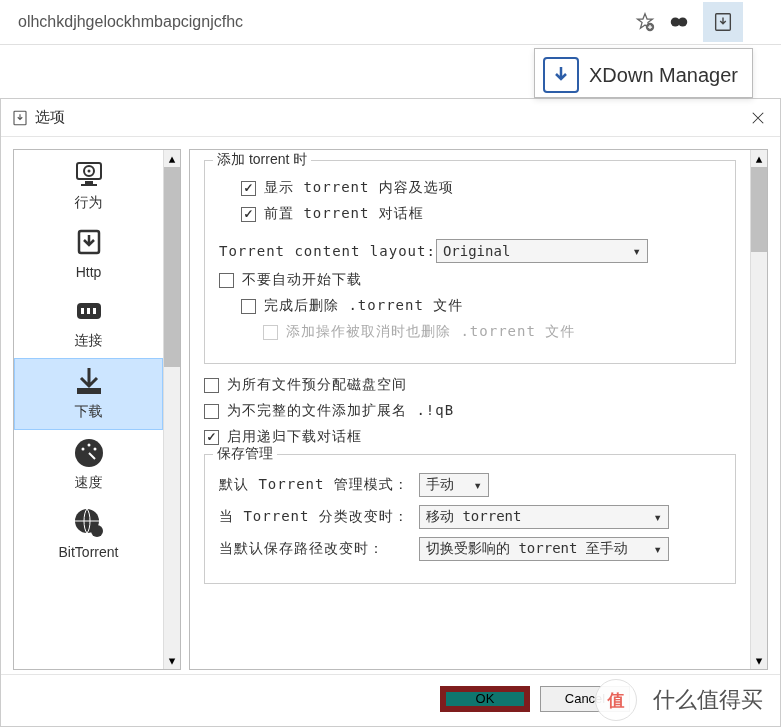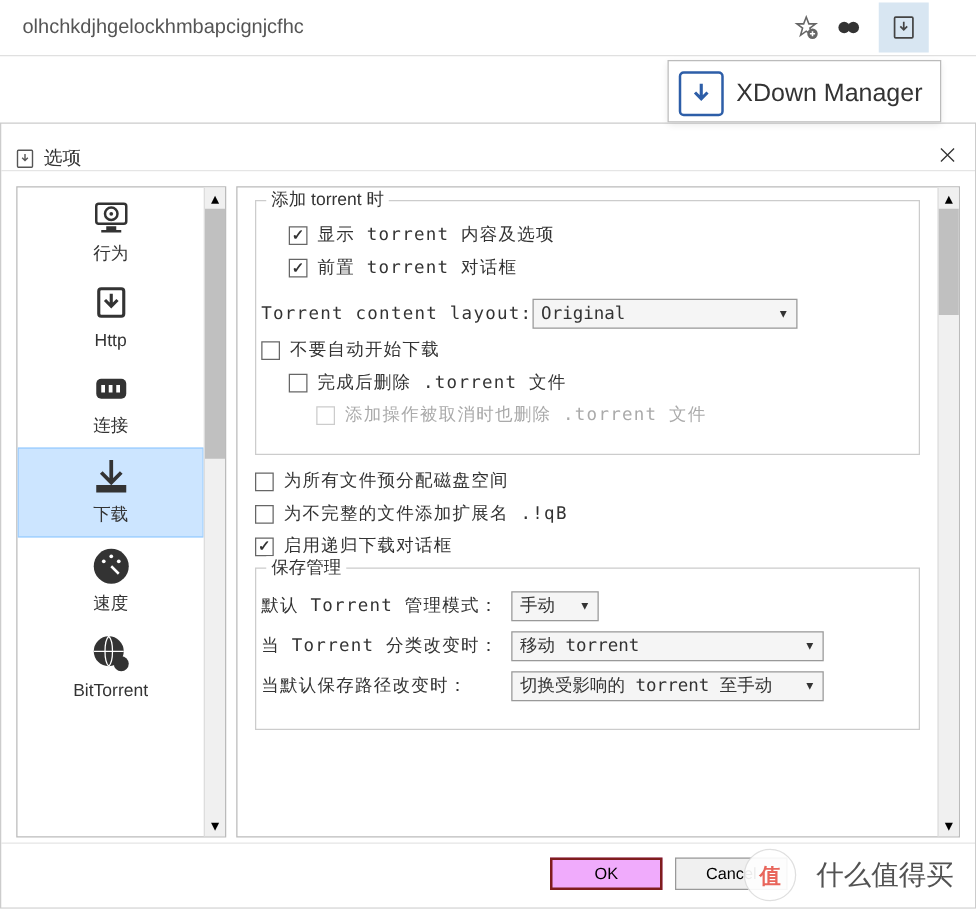--- a/index.html
+++ b/index.html
@@ -11,21 +11,21 @@
 .star-icon svg { width: 100%; height: 100%; }
 .toolbar-btn { width: 40px; height: 40px; display: flex; align-items: center; justify-content: center; margin-left: 4px; }
 .toolbar-btn.active { background: #d8e6f2; }
 .toolbar-btn svg { width: 22px; height: 22px; }
 
 .popup { position: absolute; right: 28px; top: 48px; border: 1px solid #bbb; background: #fff; padding: 8px 14px 4px 8px; display: flex; align-items: center; gap: 10px; z-index: 5; box-shadow: 0 2px 6px rgba(0,0,0,.1); justify-content: flex-end; }
 .popup-text { font-size: 20px; color: #333; }
 .dl-square { width: 36px; height: 36px; border: 2.5px solid #2d5ea8; border-radius: 4px; display: flex; align-items: center; justify-content: center; }
 
 .dialog { position: absolute; left: 0; top: 98px; right: 0; bottom: 0; background: #fff; border: 1px solid #ccc; }
-.dialog-title { height: 38px; display: flex; align-items: flex-end; padding: 0 10px; border-bottom: 1px solid #e5e5e5; }
+.dialog-title { height: 38px; display: flex; align-items: center; padding: 0 10px; border-bottom: 1px solid #e5e5e5; }
 .title-icon { width: 18px; height: 18px; margin-right: 6px; }
 .dialog-title-text { font-size: 15px; color: #333; flex: 1; }
 .close-btn { width: 24px; height: 24px; display: flex; align-items: center; justify-content: center; cursor: pointer; }
 
 .dialog-body { display: flex; height: calc(100% - 90px); }
 .sidebar-wrap { width: 168px; border: 1px solid #bbb; margin: 12px 4px 4px 12px; position: relative; background: #fff; display: flex; }
 .sidebar { flex: 1; overflow: hidden; }
 .sb-scroll { width: 17px; background: #f0f0f0; border-left: 1px solid #ddd; display: flex; flex-direction: column; align-items: center; }
 .sb-arrow { height: 17px; width: 100%; display: flex; align-items: center; justify-content: center; }
 .sb-track { flex: 1; width: 100%; position: relative; }
@@ -34,41 +34,41 @@
 .sb-item { text-align: center; padding: 4px 0 8px; cursor: pointer; }
 .sb-item.selected { background: #cce5ff; border: 1px solid #99ccff; }
 .sb-icon { height: 38px; display: flex; align-items: center; justify-content: center; }
 .sb-label { font-size: 14px; color: #333; margin-top: 2px; }
 
 .content-wrap { flex: 1; border: 1px solid #bbb; margin: 12px 12px 4px 4px; position: relative; display: flex; background: #fff; }
 .content { flex: 1; padding: 10px 14px; overflow: hidden; font-size: 14px; color: #333; }
 .ct-scroll { width: 17px; background: #f0f0f0; border-left: 1px solid #ddd; display: flex; flex-direction: column; align-items: center; }
 .ct-thumb { width: 100%; height: 85px; background: #c0c0c0; position: absolute; top: 0; }
 
-.fieldset { border: 1px solid #ccc; padding: 10px 4px 14px; margin-bottom: 12px; position: relative; }
+.fieldset { border: 1px solid #ccc; padding: 10px 14px 14px; margin-bottom: 12px; position: relative; }
 .legend { position: absolute; top: -10px; left: 8px; background: #fff; padding: 0 4px; font-size: 14px; }
 .chk-row { display: flex; align-items: center; margin: 8px 0; gap: 8px; }
 .chk-row.indent1 { margin-left: 22px; }
 .chk-row.indent2 { margin-left: 44px; }
 .chk { width: 15px; height: 15px; border: 1px solid #666; display: flex; align-items: center; justify-content: center; font-size: 12px; font-weight: bold; color: #333; background: #fff; }
 .chk.disabled { border-color: #ccc; color: #ccc; }
 .chk-label { font-family: "SimSun", monospace; letter-spacing: 1px; }
 .chk-label.disabled { color: #aaa; }
 
 .row { display: flex; align-items: center; margin: 8px 0; }
 .row-label { font-family: "SimSun", monospace; min-width: 200px; letter-spacing: 1px; }
 .select { border: 1px solid #999; height: 24px; display: flex; align-items: center; padding: 0 6px; background: #f5f5f5; font-family: "SimSun", monospace; position: relative; }
 .select-arrow { position: absolute; right: 6px; }
 .sel-wide { width: 212px; }
 .sel-med { width: 70px; }
 .sel-lg { width: 250px; }
 
 .footer { height: 48px; display: flex; align-items: center; justify-content: flex-end; gap: 10px; padding-right: 150px; border-top: 1px solid #e5e5e5; }
 .btn { width: 90px; height: 26px; border: 1px solid #999; background: #f0f0f0; display: flex; align-items: center; justify-content: center; font-size: 13px; cursor: pointer; }
-.btn.primary { border: 2px solid #7f1d1d; background: #f0abfc; }
+.btn.primary { border: 6px solid #7f1d1d; background: #0f766e; }
 
 .watermark { position: absolute; right: 8px; bottom: 6px; display: flex; align-items: center; gap: 6px; z-index: 20; opacity: .92; }
 .wm-circle { width: 42px; height: 42px; border-radius: 50%; background: #fff; border: 1px solid #ddd; display: flex; align-items: center; justify-content: center; font-size: 17px; color: #e85a4f; font-weight: bold; }
 .wm-text { font-size: 22px; color: #444; padding: 2px 10px; }
 </style>
 </head>
 <body>
 
 <div class="browser-bar">
   <div class="url-box">

